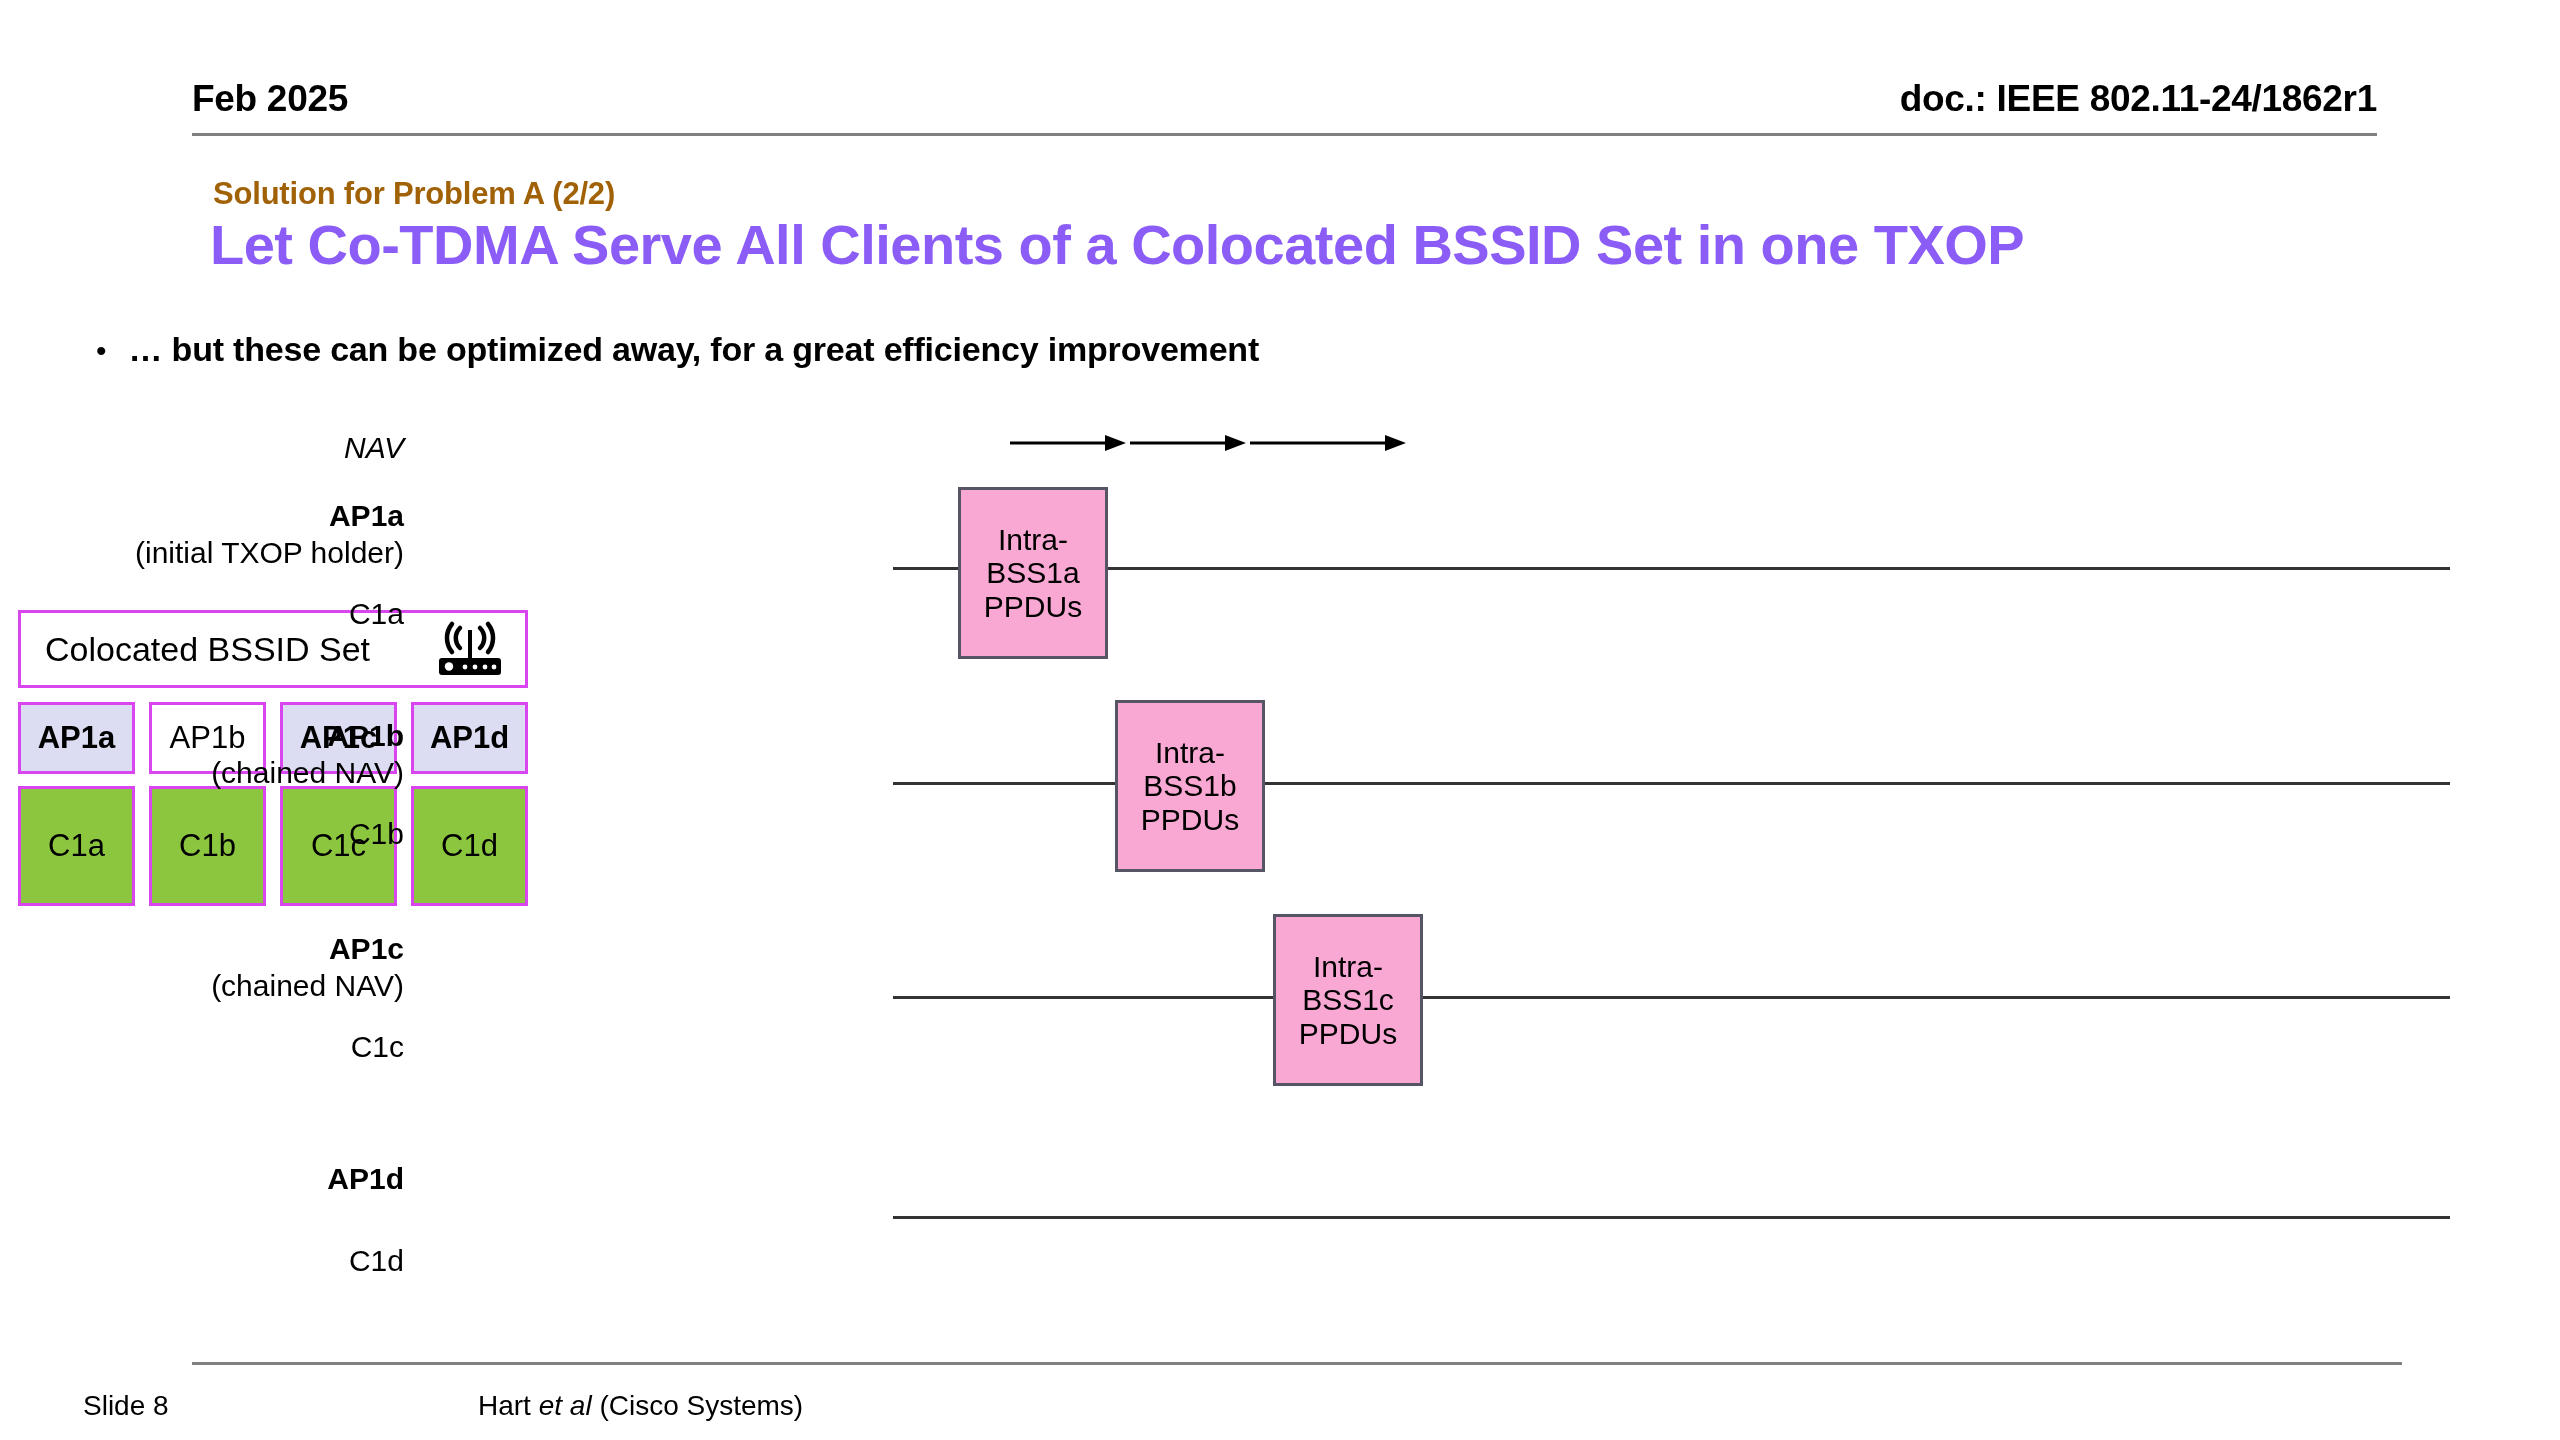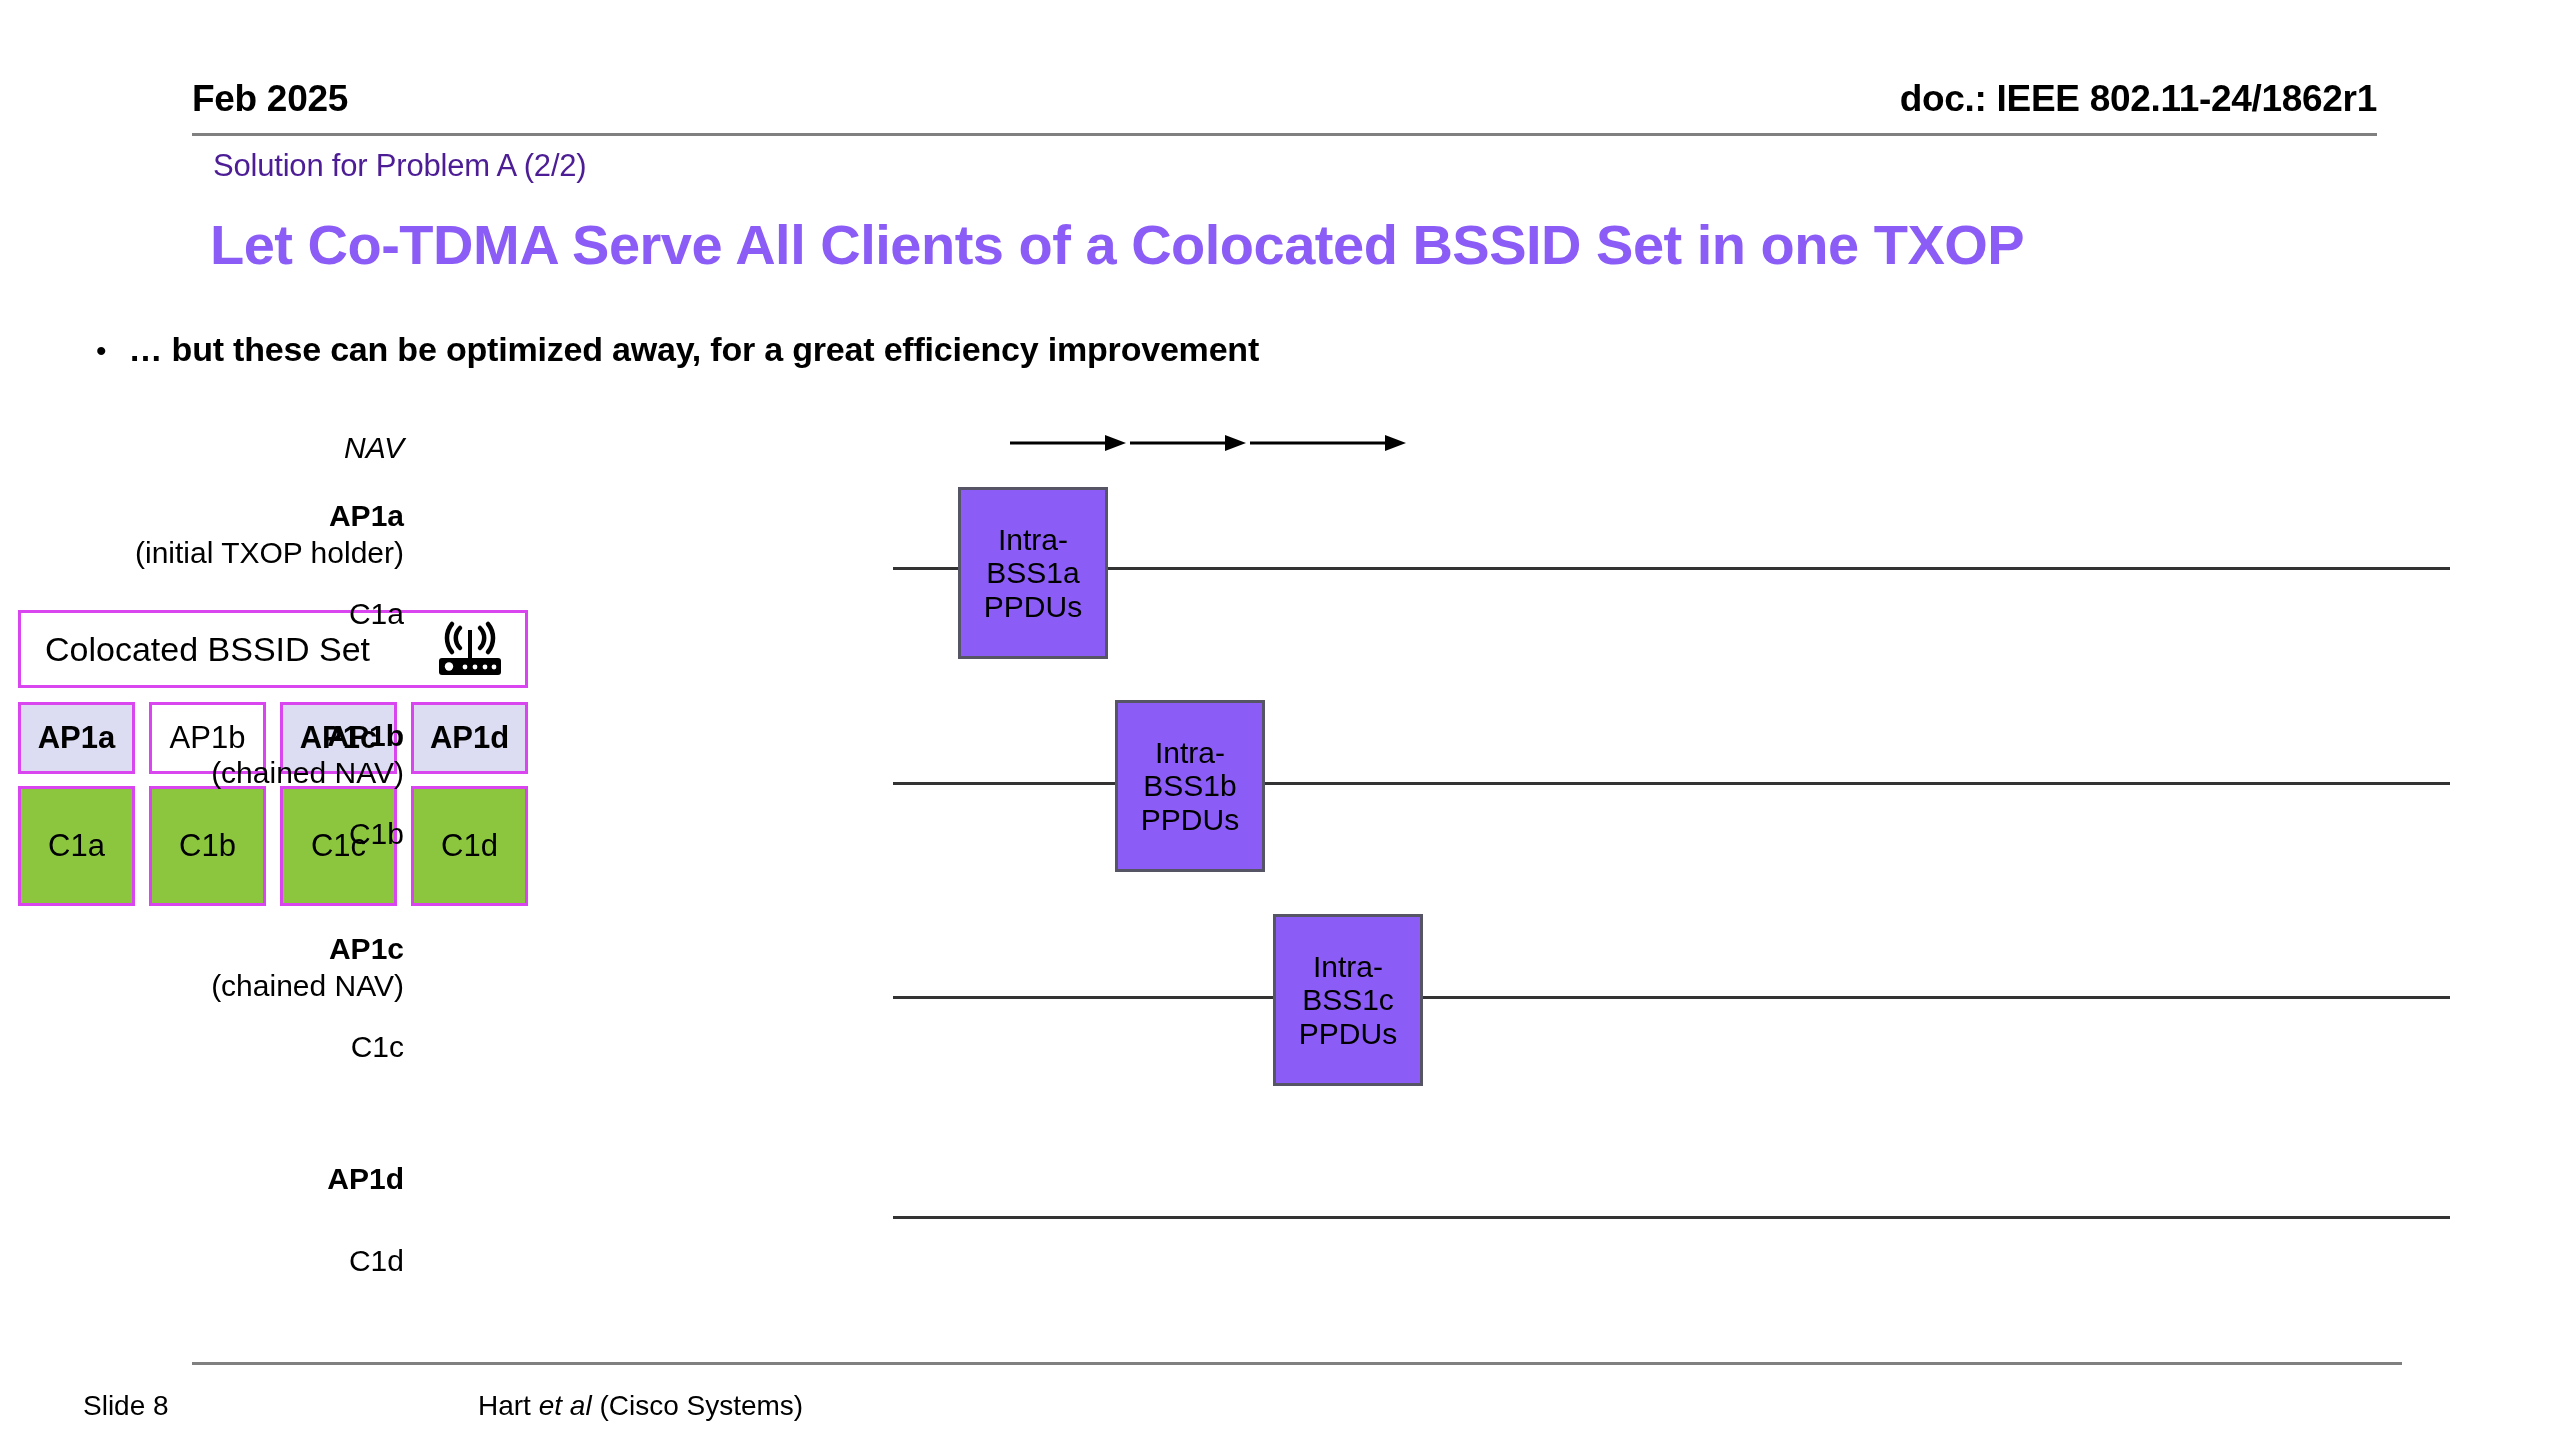--- a/index.html
+++ b/index.html
@@ -35,24 +35,24 @@
   .hdr-rule {
     position: absolute;
     left: 192px; top: 133px;
     width: 2185px; height: 3px;
     background: #808080;
   }
 
   
   .subtitle {
     position: absolute;
-    left: 213px; top: 148px;
+    left: 213px; top: 176px;
     font-size: 31px;
-    font-weight: normal;
-    color: #4c1d95;
+    font-weight: bold;
+    color: #a16207;
     letter-spacing: -0.2px;
   }
   .maintitle {
     position: absolute;
     left: 210px; top: 212px;
     font-size: 56px;
     font-weight: bold;
     color: #8b5cf6;
     letter-spacing: -0.5px;
     white-space: nowrap;
@@ -164,21 +164,21 @@
   .tline {
     position: absolute;
     height: 3px;
     background: #333333;
   }
 
   .ppdu {
     position: absolute;
     box-sizing: border-box;
     border: 3px solid #555566;
-    background: #8b5cf6;
+    background: #f9a8d4;
     display: flex;
     align-items: center;
     justify-content: center;
     text-align: center;
     font-size: 30px;
     line-height: 1.12;
     white-space: pre-line;
   }
 
   .navnote {

